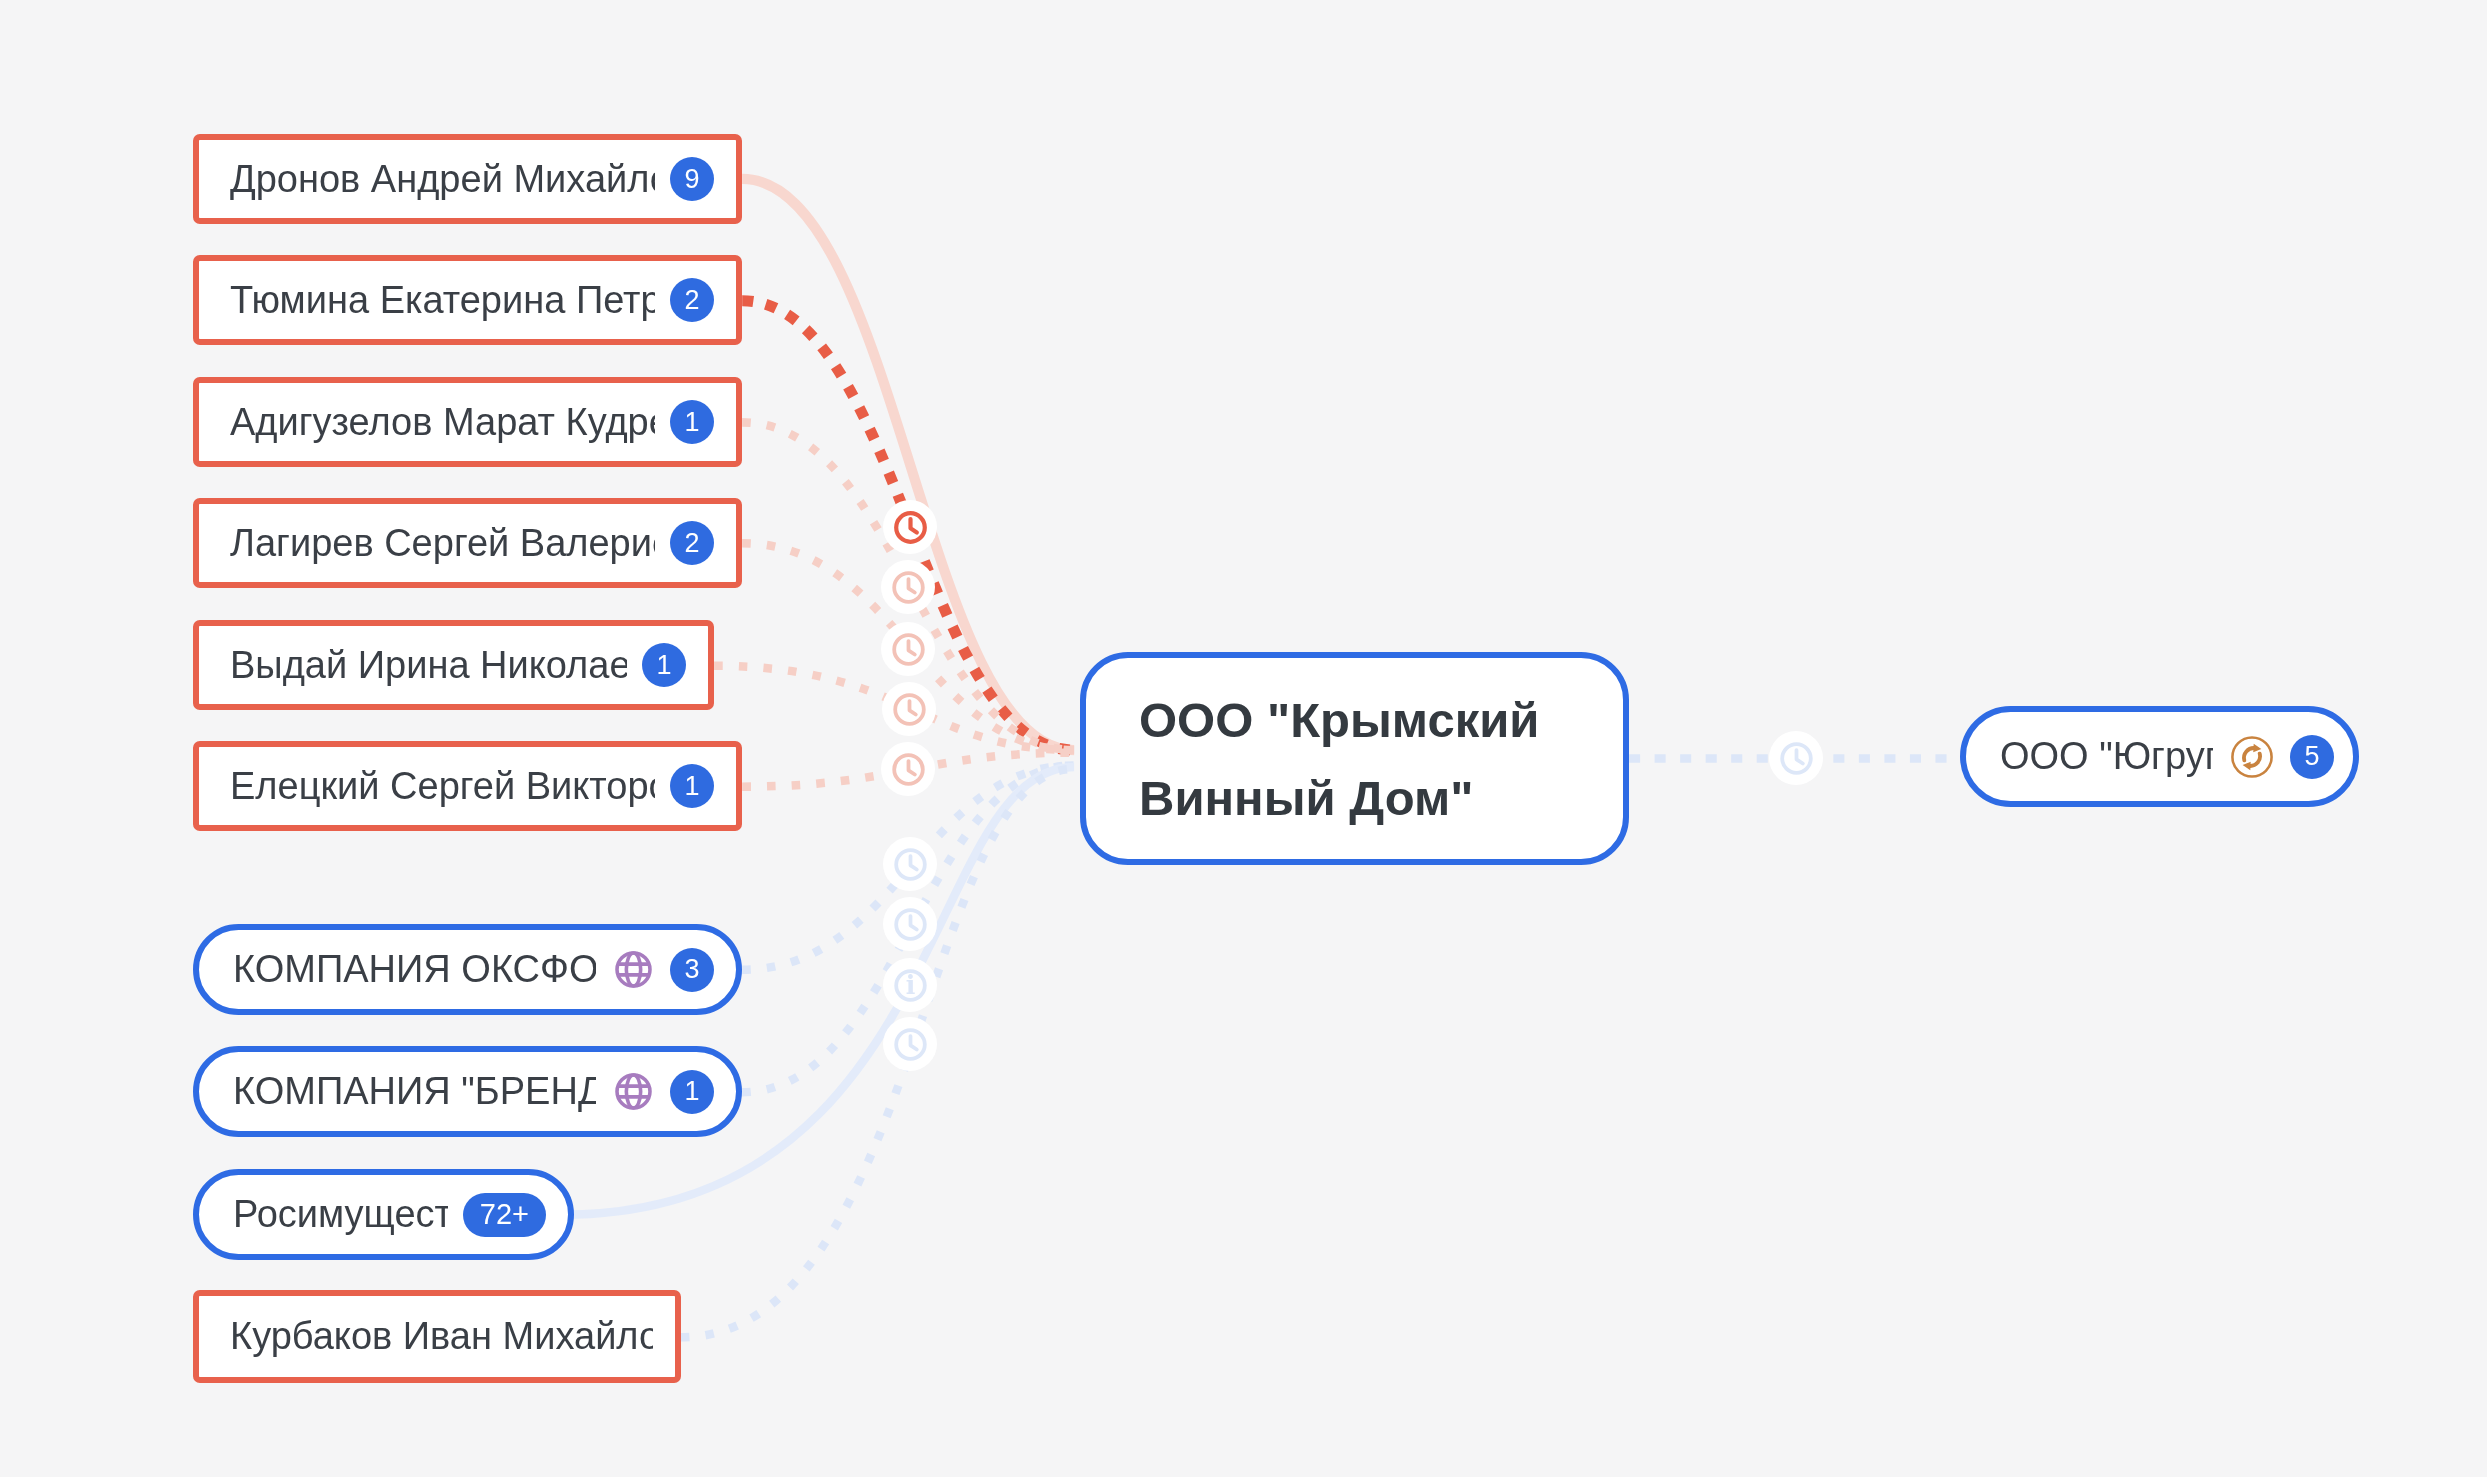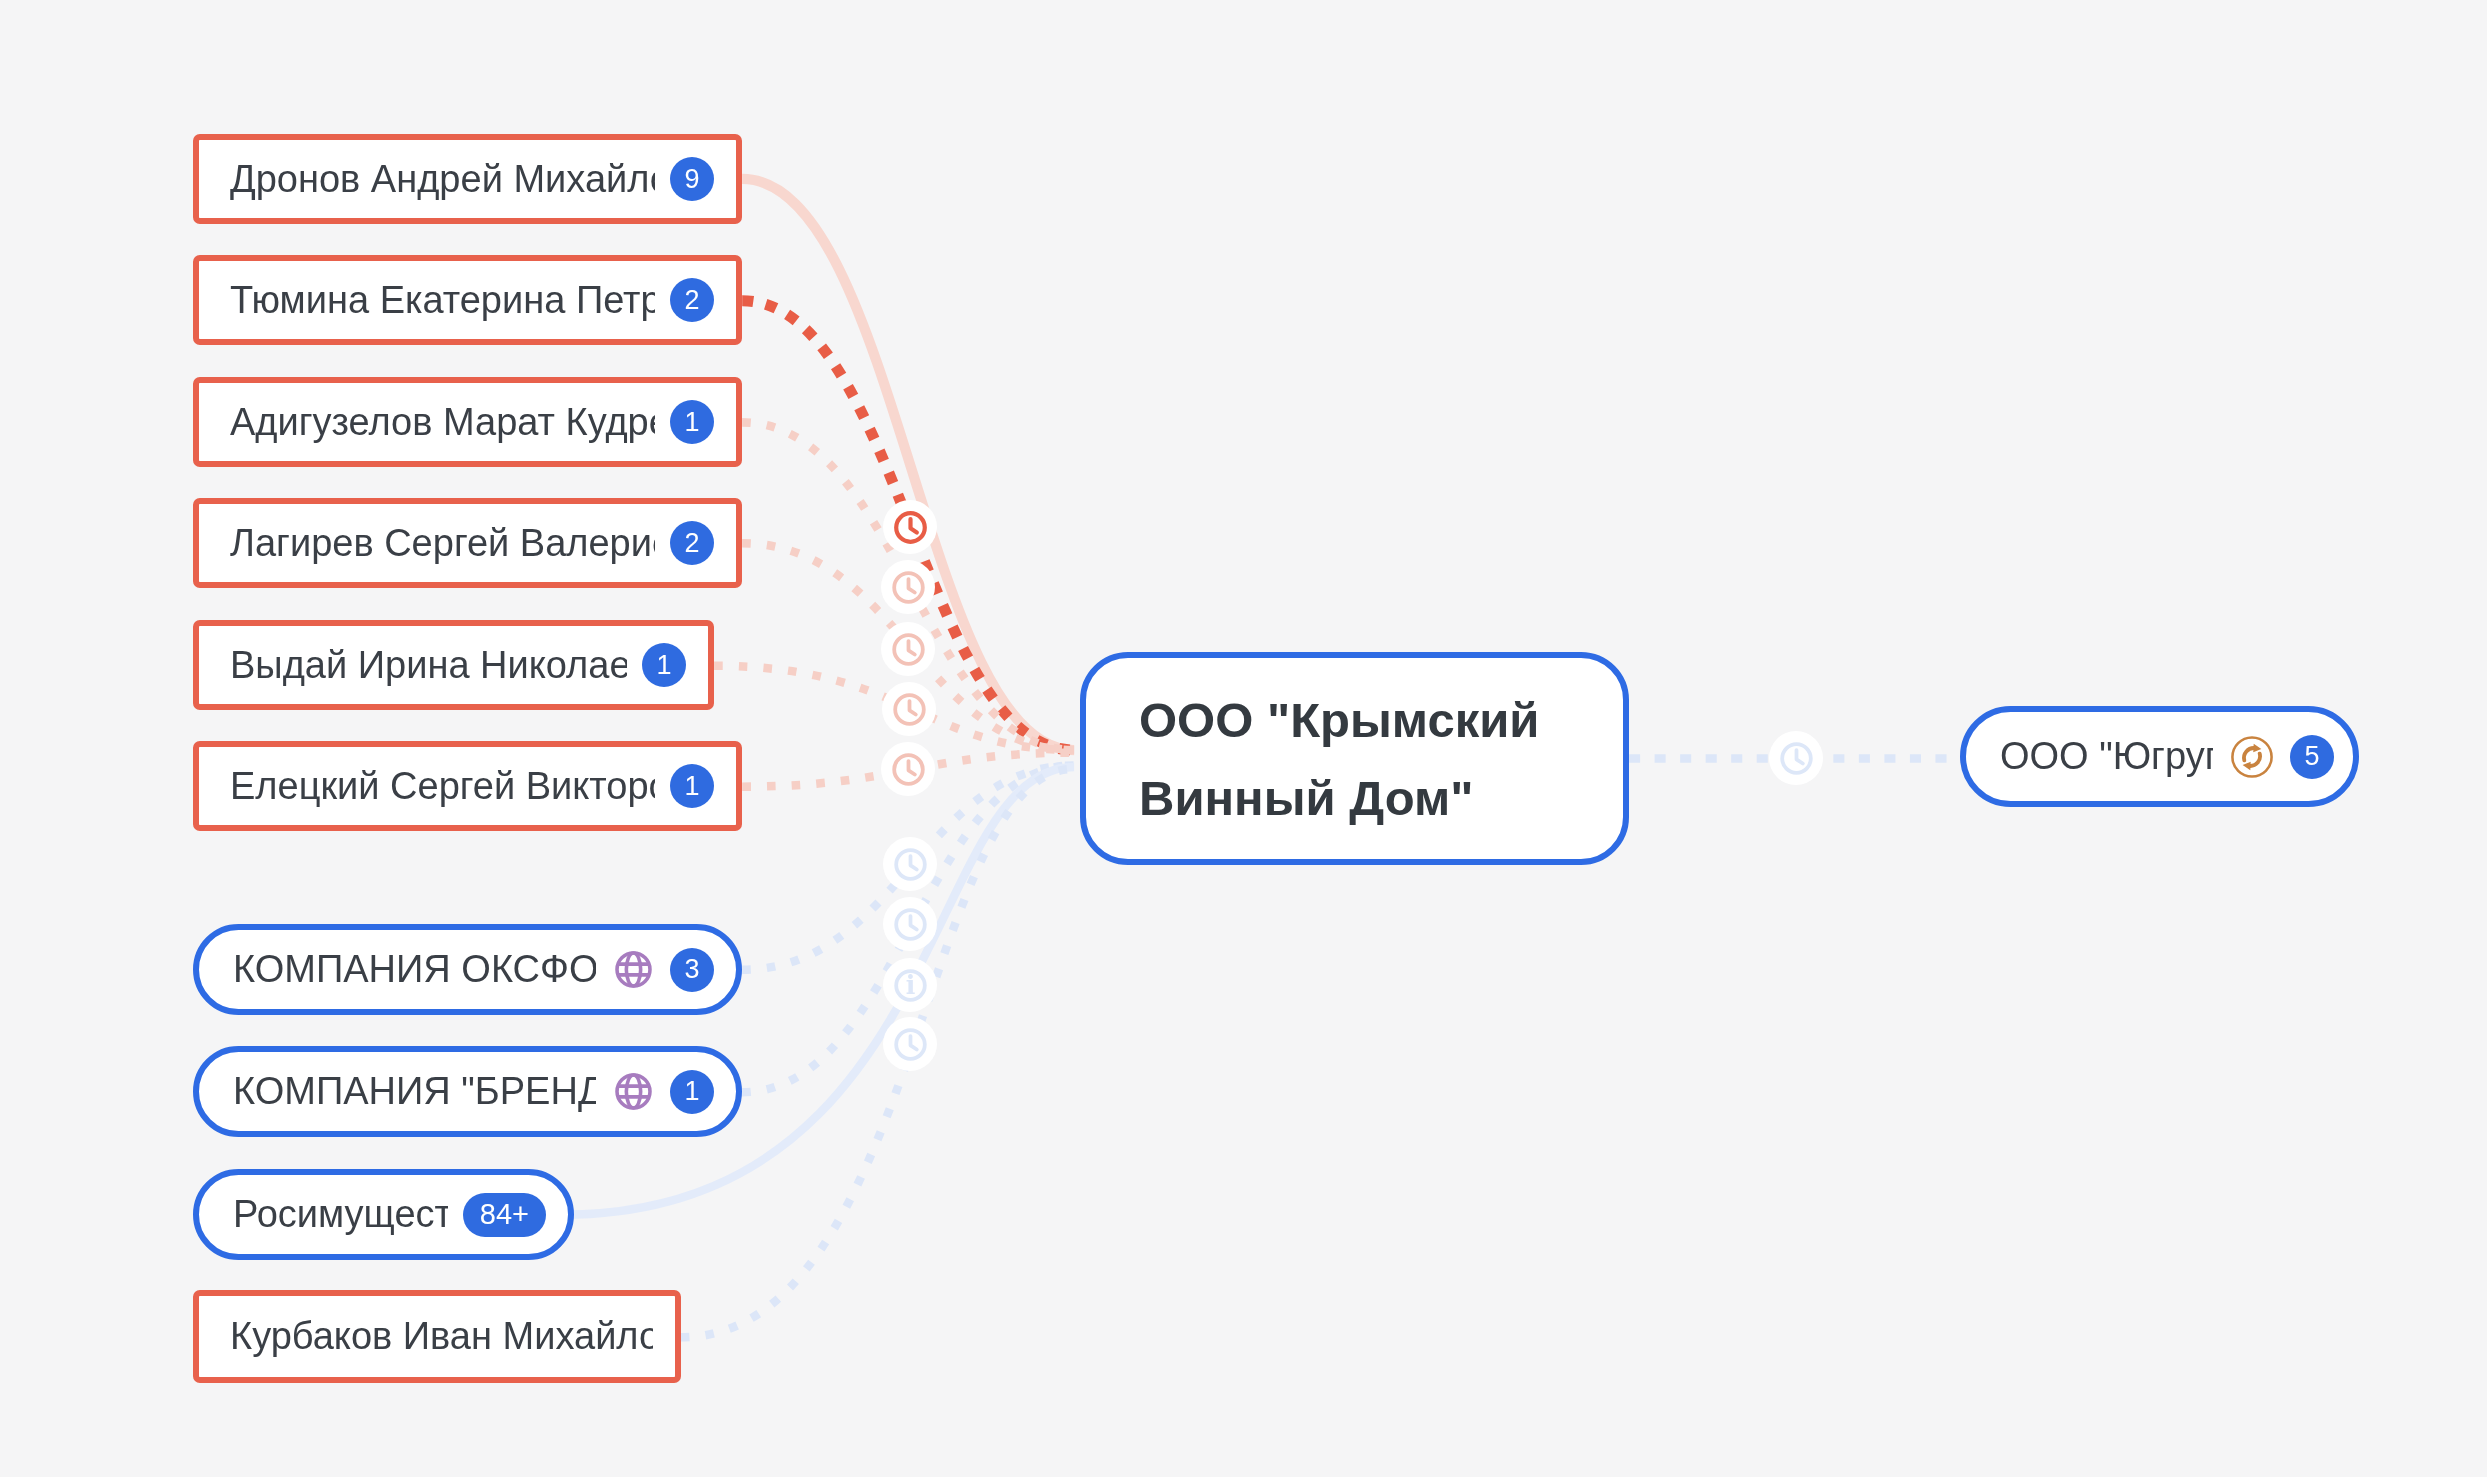--- a/index.html
+++ b/index.html
@@ -168,21 +168,21 @@
       <svg width="43" height="43" viewBox="0 0 24 24" fill="none" stroke="#A77CBF" stroke-width="2">
         <circle cx="12" cy="12" r="9.2"></circle>
         <ellipse cx="12" cy="12" rx="4" ry="9.2"></ellipse>
         <path d="M3.2 9 H20.8 M3.2 15 H20.8"></path>
       </svg>
     </span>
     <span class="badge">1</span>
   </div>
   <div class="node company" id="n8">
     <span class="label">Росимущество</span>
-    <span class="badge wide">84+</span>
+    <span class="badge wide">72+</span>
   </div>
   <div class="node person" id="n9">
     <span class="label">Курбаков Иван Михайлович</span>
   </div>
 
   <div id="center-node">
     <div class="title">ООО "Крымский Винный Дом"</div>
   </div>
 
   <div class="node company" id="right-node">

